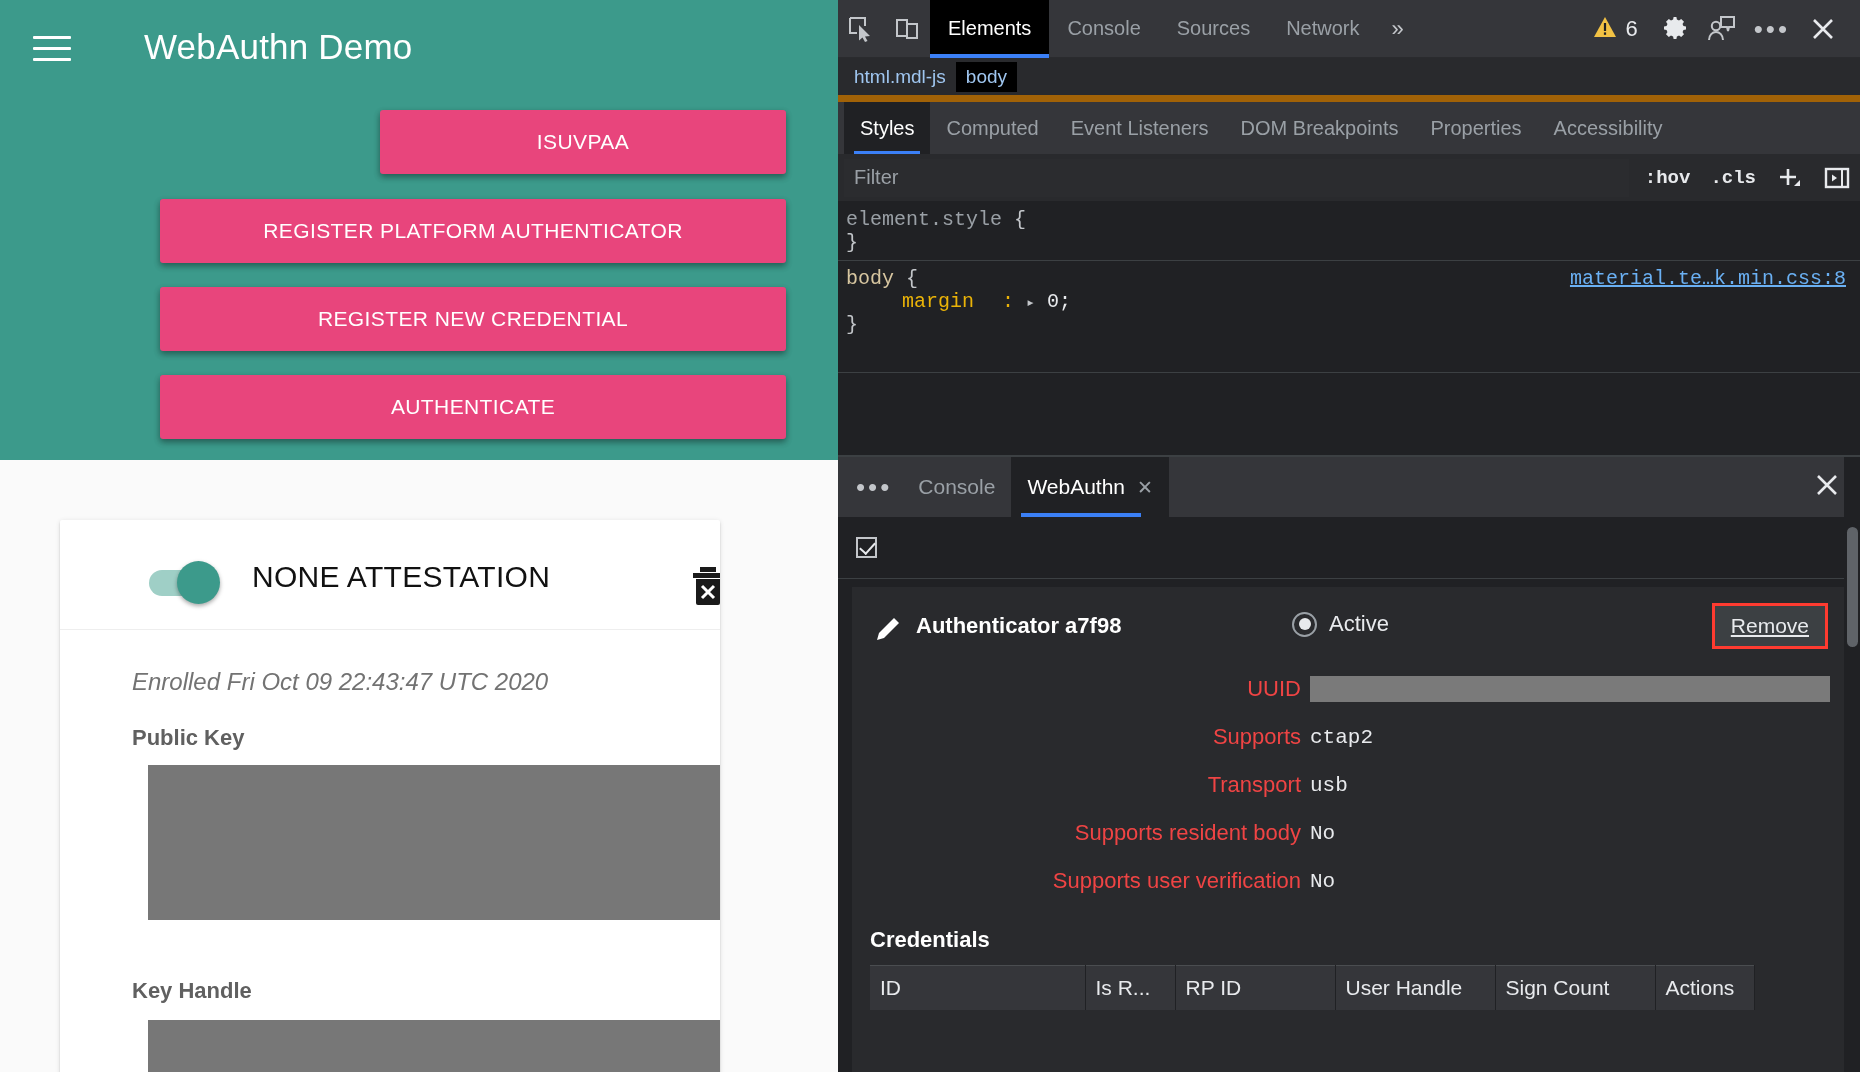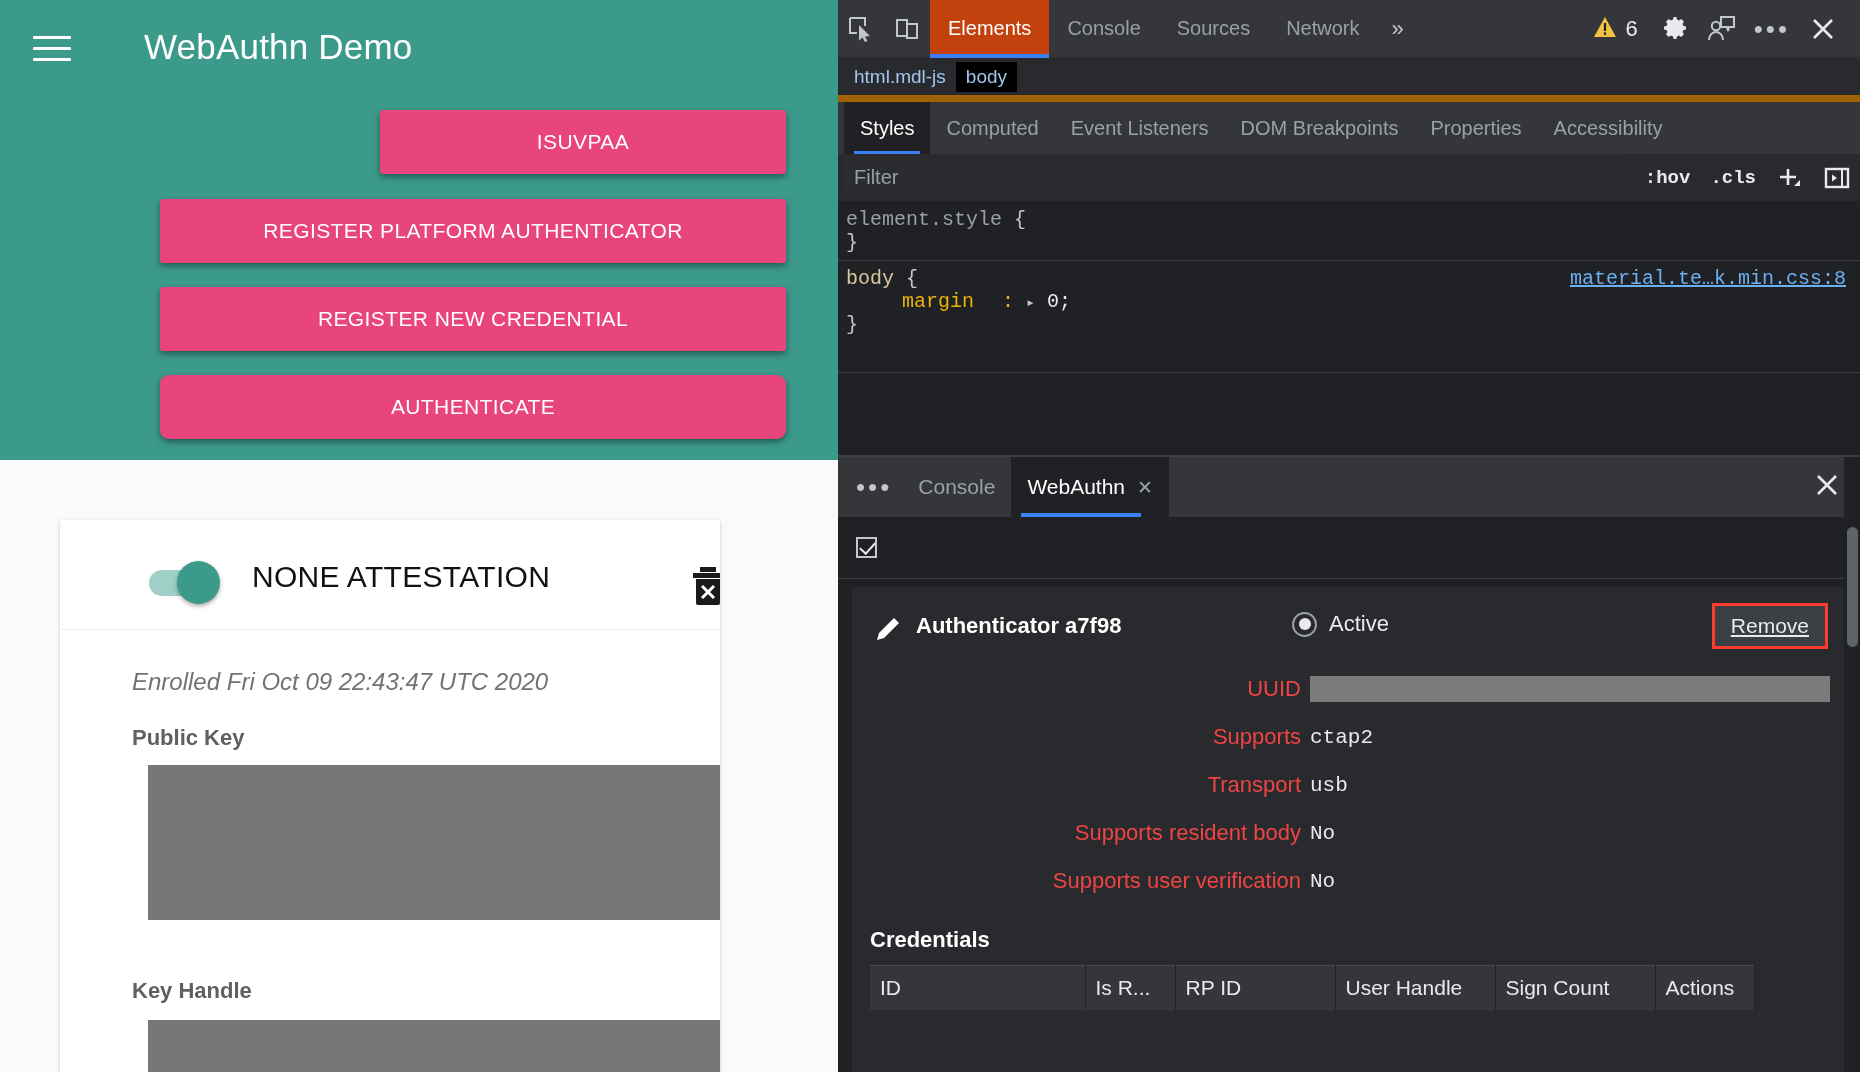--- a/index.html
+++ b/index.html
@@ -46,21 +46,21 @@
     font-size: 21px;
     font-family: "Liberation Sans", sans-serif;
     letter-spacing: 0.4px;
     box-shadow: 0 3px 6px rgba(0,0,0,0.26), 0 3px 6px rgba(0,0,0,0.18);
     cursor: pointer;
     text-align: center;
   }
   #btn-isuvpaa   { left: 380px; top: 110px; width: 406px; height: 64px; }
   #btn-regplat   { left: 160px; top: 199px; width: 626px; height: 64px; }
   #btn-regcred   { left: 160px; top: 287px; width: 626px; height: 64px; }
-  #btn-auth      { left: 160px; top: 375px; width: 626px; height: 64px; border-radius: 9px; }
+  #btn-auth      { left: 160px; top: 375px; width: 626px; height: 64px; }
 
   
   #cred-card {
     position: absolute; left: 60px; top: 520px;
     width: 660px; height: 620px;
     background: #fff;
     box-shadow: 0 2px 2px 0 rgba(0,0,0,0.14), 0 3px 1px -2px rgba(0,0,0,0.2), 0 1px 5px 0 rgba(0,0,0,0.12);
     border-radius: 2px;
     overflow: hidden;
   }
@@ -129,21 +129,21 @@
   .dt-tab {
     position: relative;
     height: 58px;
     padding: 0 18px;
     display: flex; align-items: center; justify-content: center;
     font-size: 20px; color: #9aa0a6;
     cursor: pointer; white-space: nowrap;
   }
   .dt-tab.active {
     color: #ffffff;
-    background: #c2410c;
+    background: #000000;
   }
   .dt-tab.active::after {
     content: ""; position: absolute; left: 0; right: 0; bottom: 0;
     height: 4px; background: #3b80f7;
   }
   #dt-more-tabs {
     color: #c3c6ca; font-size: 22px; padding: 0 14px; cursor: pointer;
   }
   #dt-right-tools {
     margin-left: auto; display: flex; align-items: center; padding-right: 14px;

